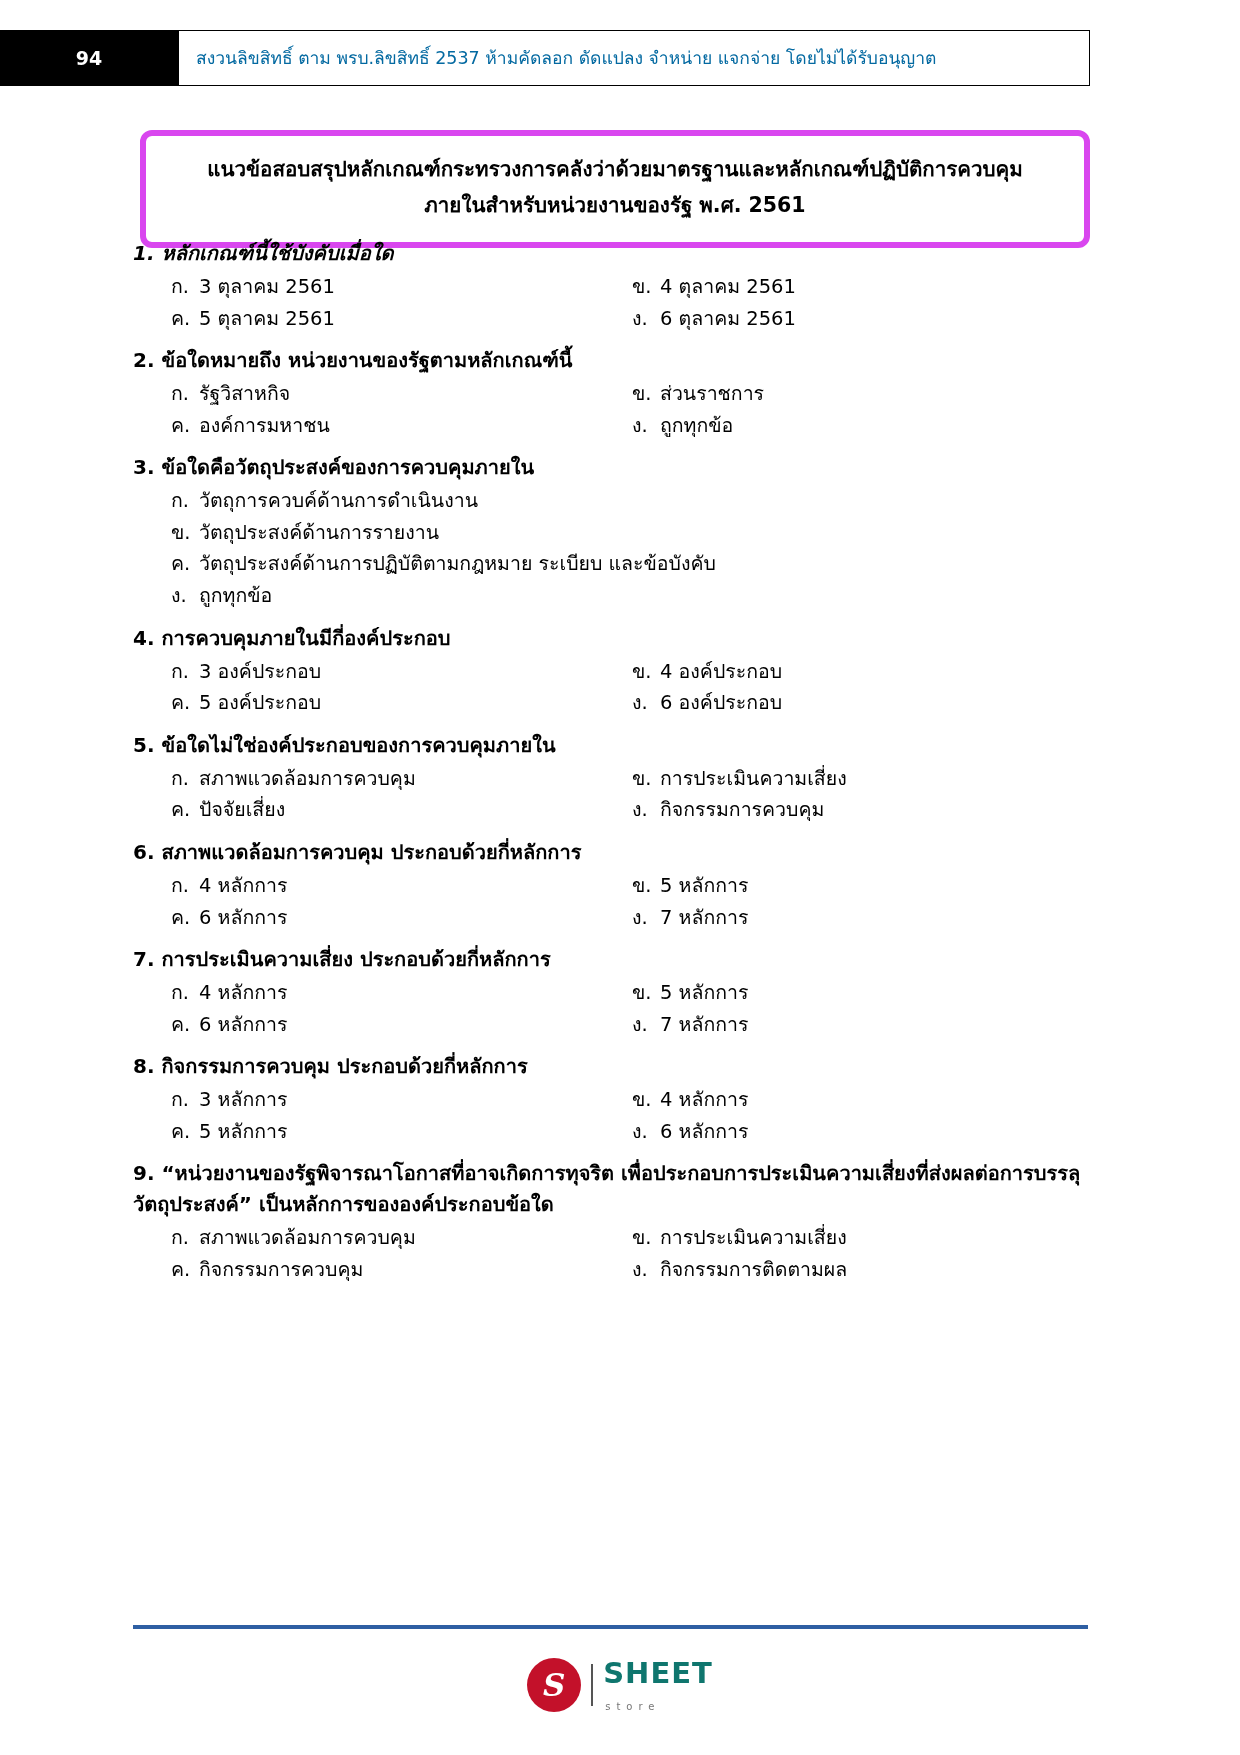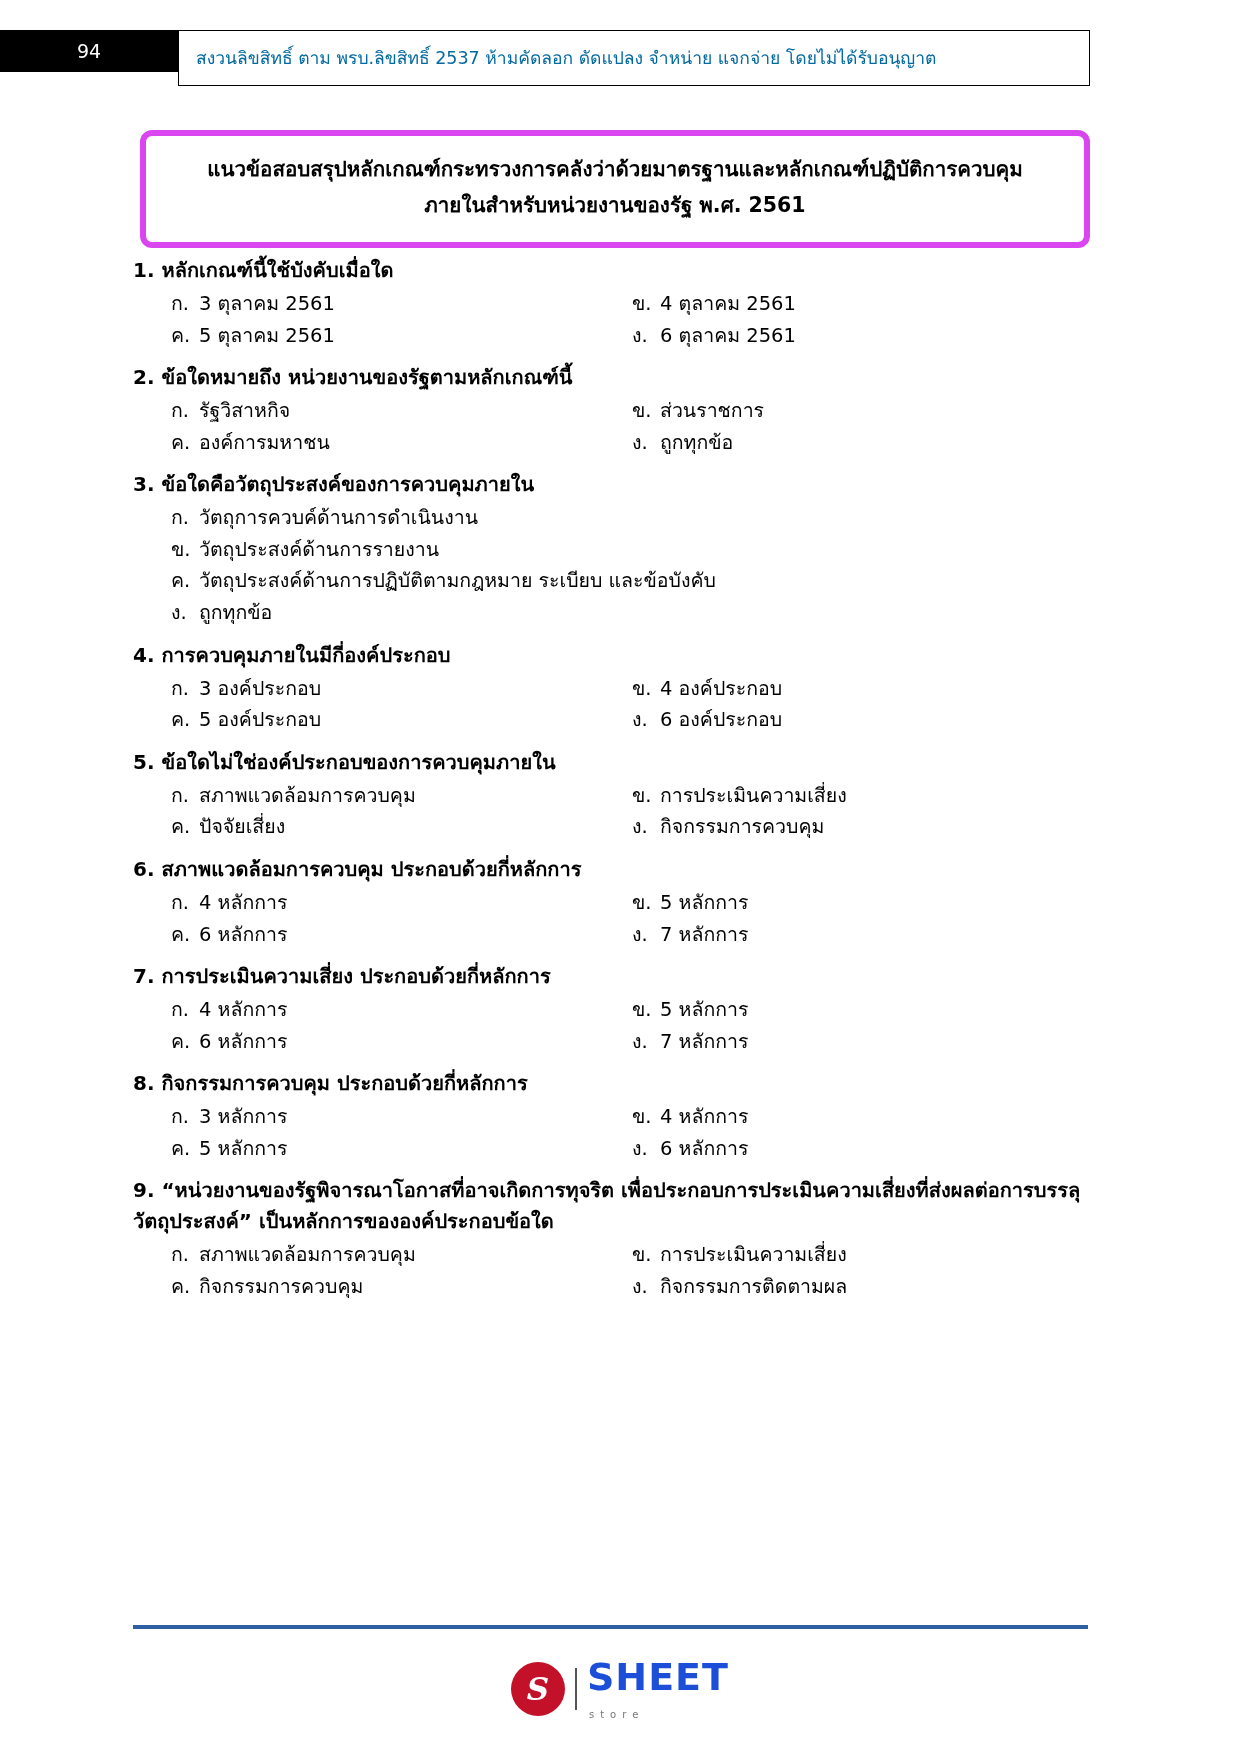--- a/index.html
+++ b/index.html
@@ -21,27 +21,28 @@
     top: 30px;
     left: 0;
     width: 100%;
     height: 56px;
   }
   .page-number-box {
     position: absolute;
     left: 0;
     top: 0;
     width: 178px;
-    height: 42px;
+    height: 56px;
     background: #000000;
     color: #ffffff;
     display: flex;
     align-items: center;
     justify-content: center;
     font-size: 19px;
+    font-weight: bold;
   }
   .copyright-box {
     position: absolute;
     left: 178px;
     top: 0;
     width: 912px;
     height: 56px;
     border: 1px solid #000000;
     box-sizing: border-box;
     display: flex;
@@ -76,21 +77,21 @@
     width: 960px;
   }
   .question {
     font-weight: bold;
     font-size: 20px;
     line-height: 1.55;
     color: #000000;
     margin-top: 11px;
     margin-bottom: 2px;
   }
-  .question.first { margin-top: 17px; }
+  .question.first { margin-top: 0; font-style: italic; }
 
   .choices {
     padding-left: 38px;
   }
   .choice-row {
     display: flex;
     font-size: 19.5px;
     line-height: 1.62;
     color: #000000;
   }
@@ -142,24 +143,24 @@
     height: 42px;
     background: #555555;
   }
   .logo-text {
     display: flex;
     flex-direction: column;
     justify-content: center;
     line-height: 1;
   }
   .logo-main {
-    font-size: 38px;
+    font-size: 29px;
     font-weight: bold;
     letter-spacing: 1px;
-    color: #1d4ed8;
+    color: #0f766e;
   }
   .logo-sub {
     font-size: 10px;
     letter-spacing: 6px;
     color: #777777;
     margin-top: 14px;
     padding-left: 2px;
   }
 </style>
 </head>

